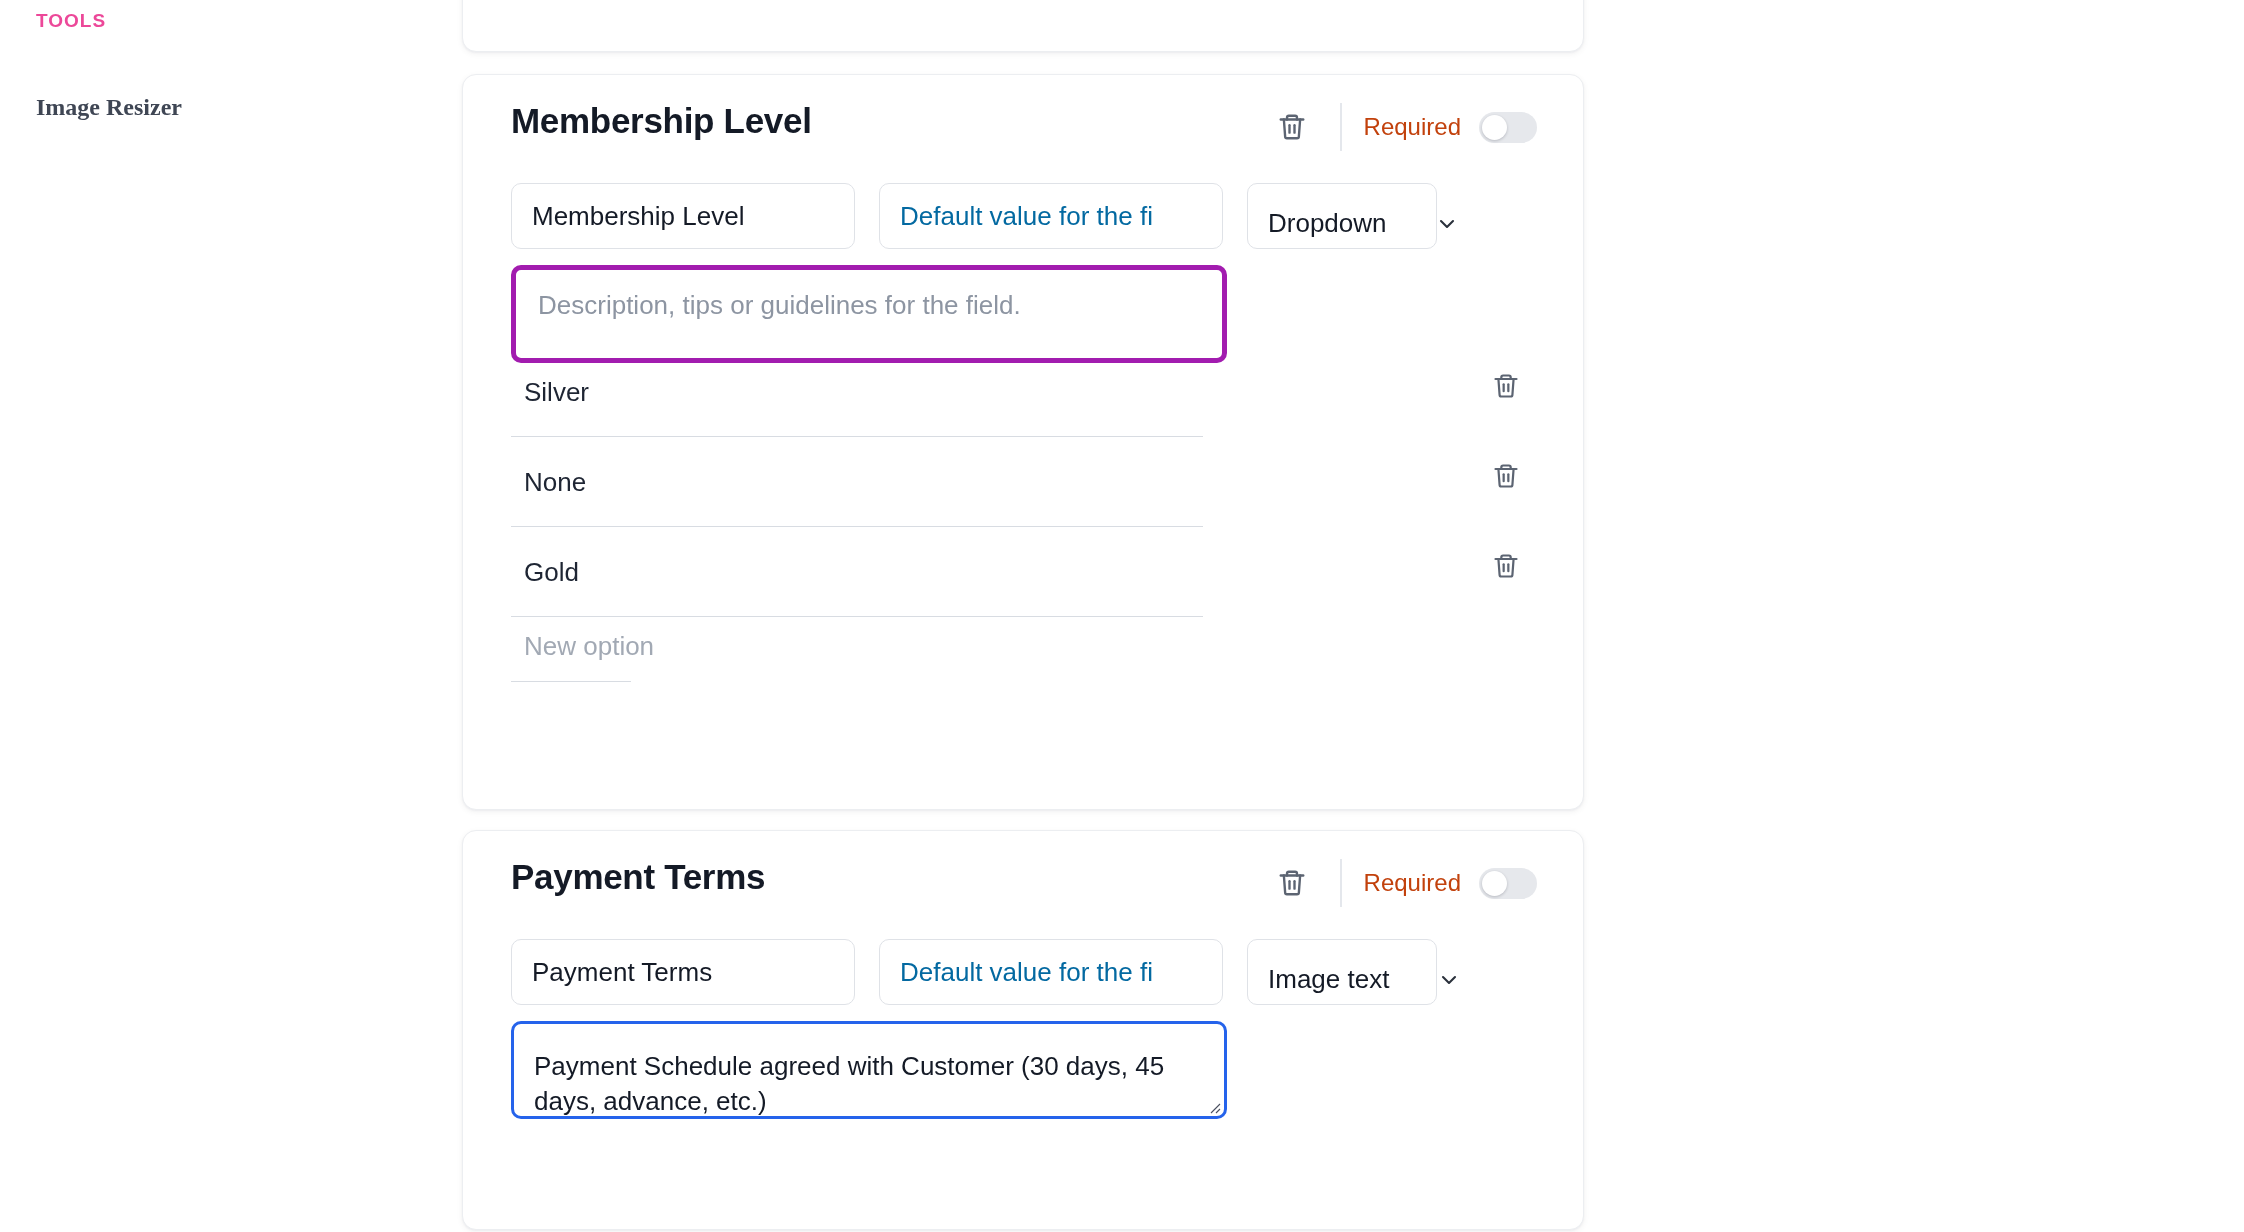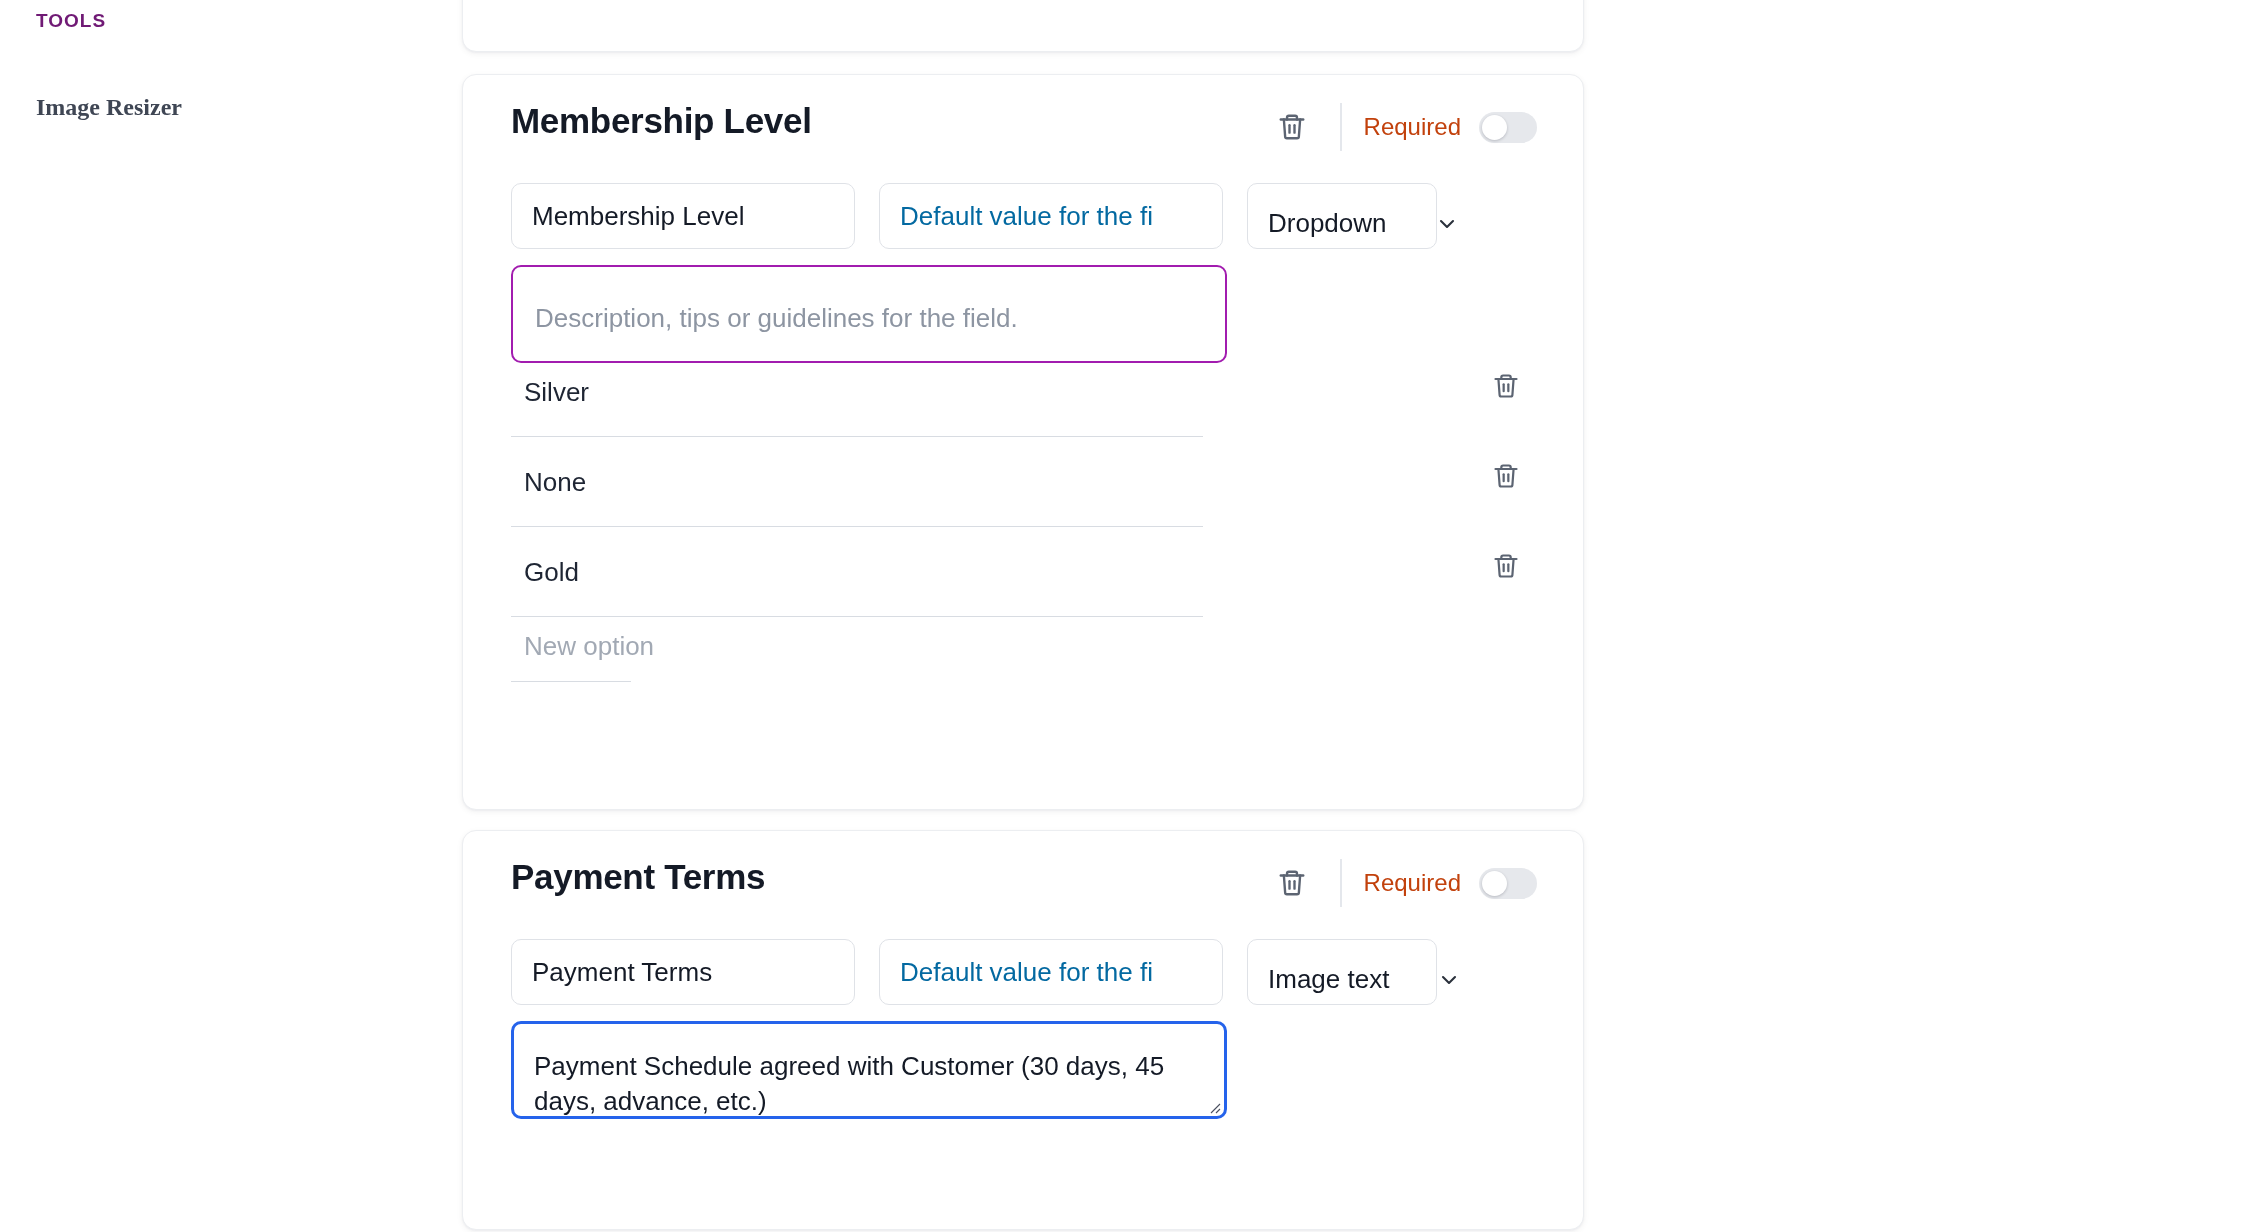--- a/index.html
+++ b/index.html
@@ -20,21 +20,21 @@
     left: 0; top: 0;
     width: 462px; height: 1232px;
     background: #ffffff;
   }
   .sidebar-section-label {
     position: absolute;
     left: 36px; top: 10px;
     font-size: 19px;
     font-weight: 700;
     letter-spacing: 1.0px;
-    color: #701a75;
+    color: #ec4899;
   }
   .sidebar-item {
     position: absolute;
     left: 36px; top: 94px;
     font-size: 24px;
     font-weight: 700;
     color: #3f4654;
     cursor: pointer;
     font-family: Liberation Serif, serif;
   }
@@ -146,26 +146,26 @@
     white-space: nowrap;
     gap: 48px;
   }
   .chev { color: #2b313c; display: flex; align-items: center; }
 
   
   .textarea {
     position: absolute;
     left: 48px;
     width: 716px;
-    border: 2px solid #a21caf;
+    border: 5px solid #a21caf;
     border-radius: 10px;
     background: #ffffff;
     font-size: 26px;
     color: #141a26;
-    padding: 34px 22px;
+    padding: 18px 22px;
     line-height: 1.33;
     cursor: text;
   }
   .textarea.placeholder { color: #8d95a2; }
   .textarea.focused {
     border: 3px solid #2563eb;
     padding: 25px 20px;
   }
   .resize-grip {
     position: absolute;

